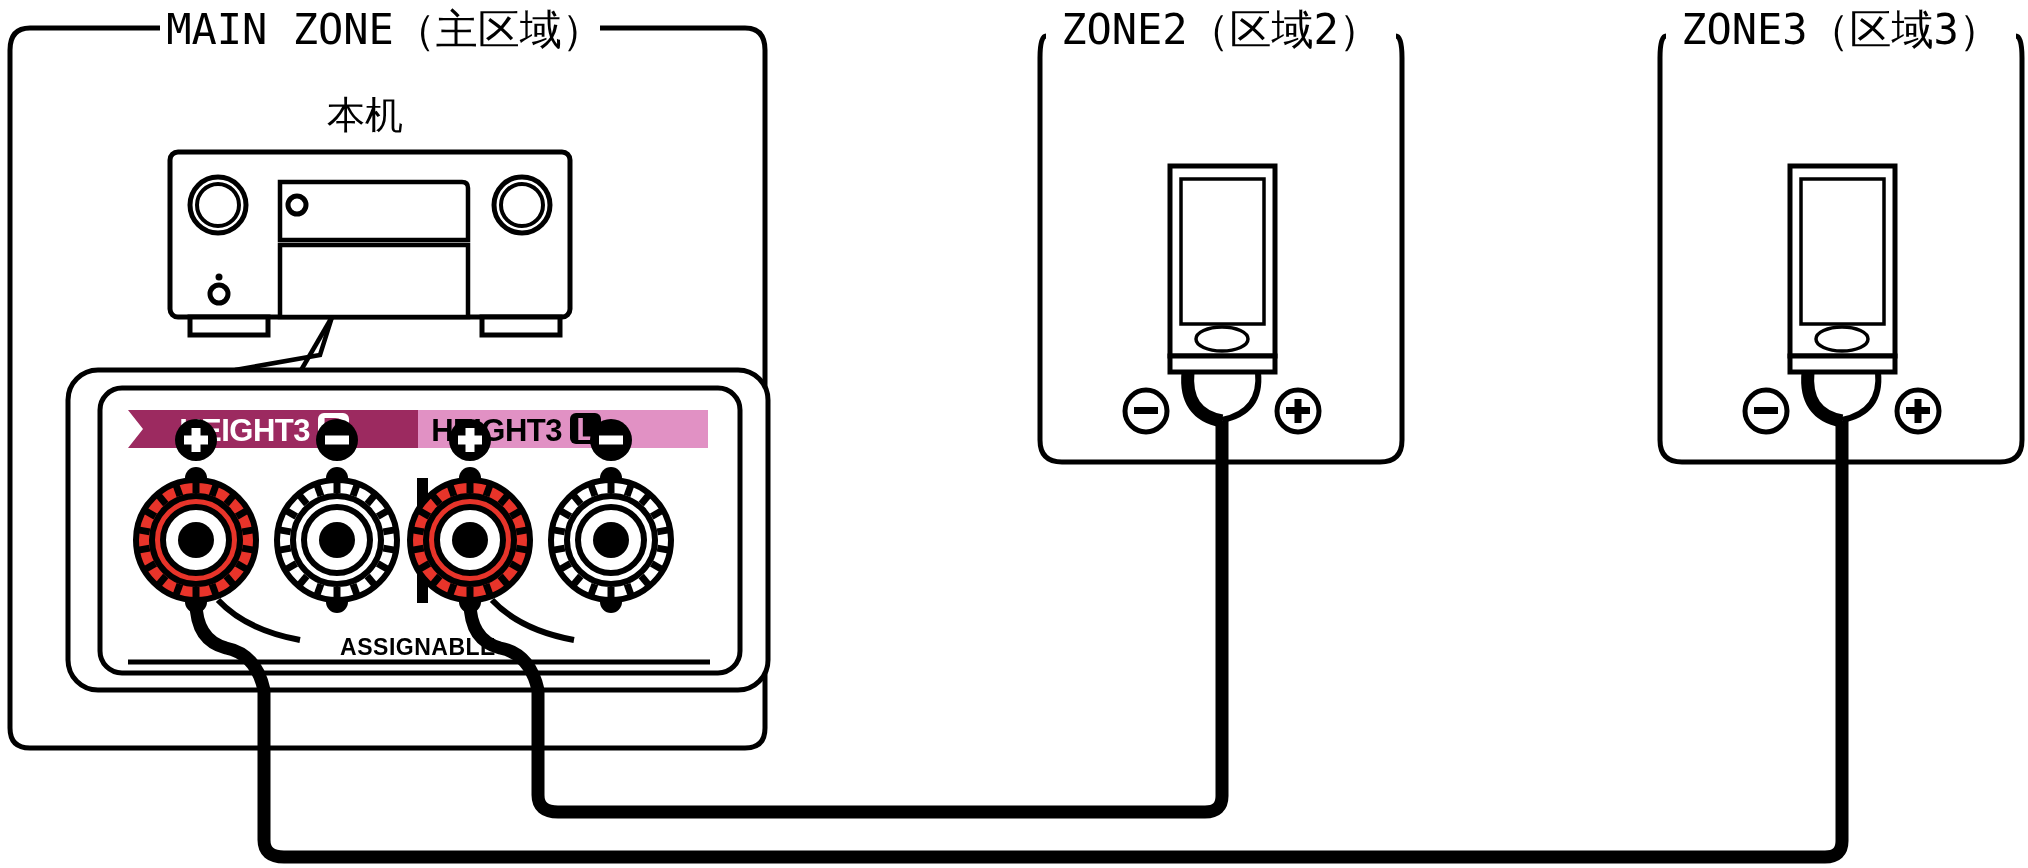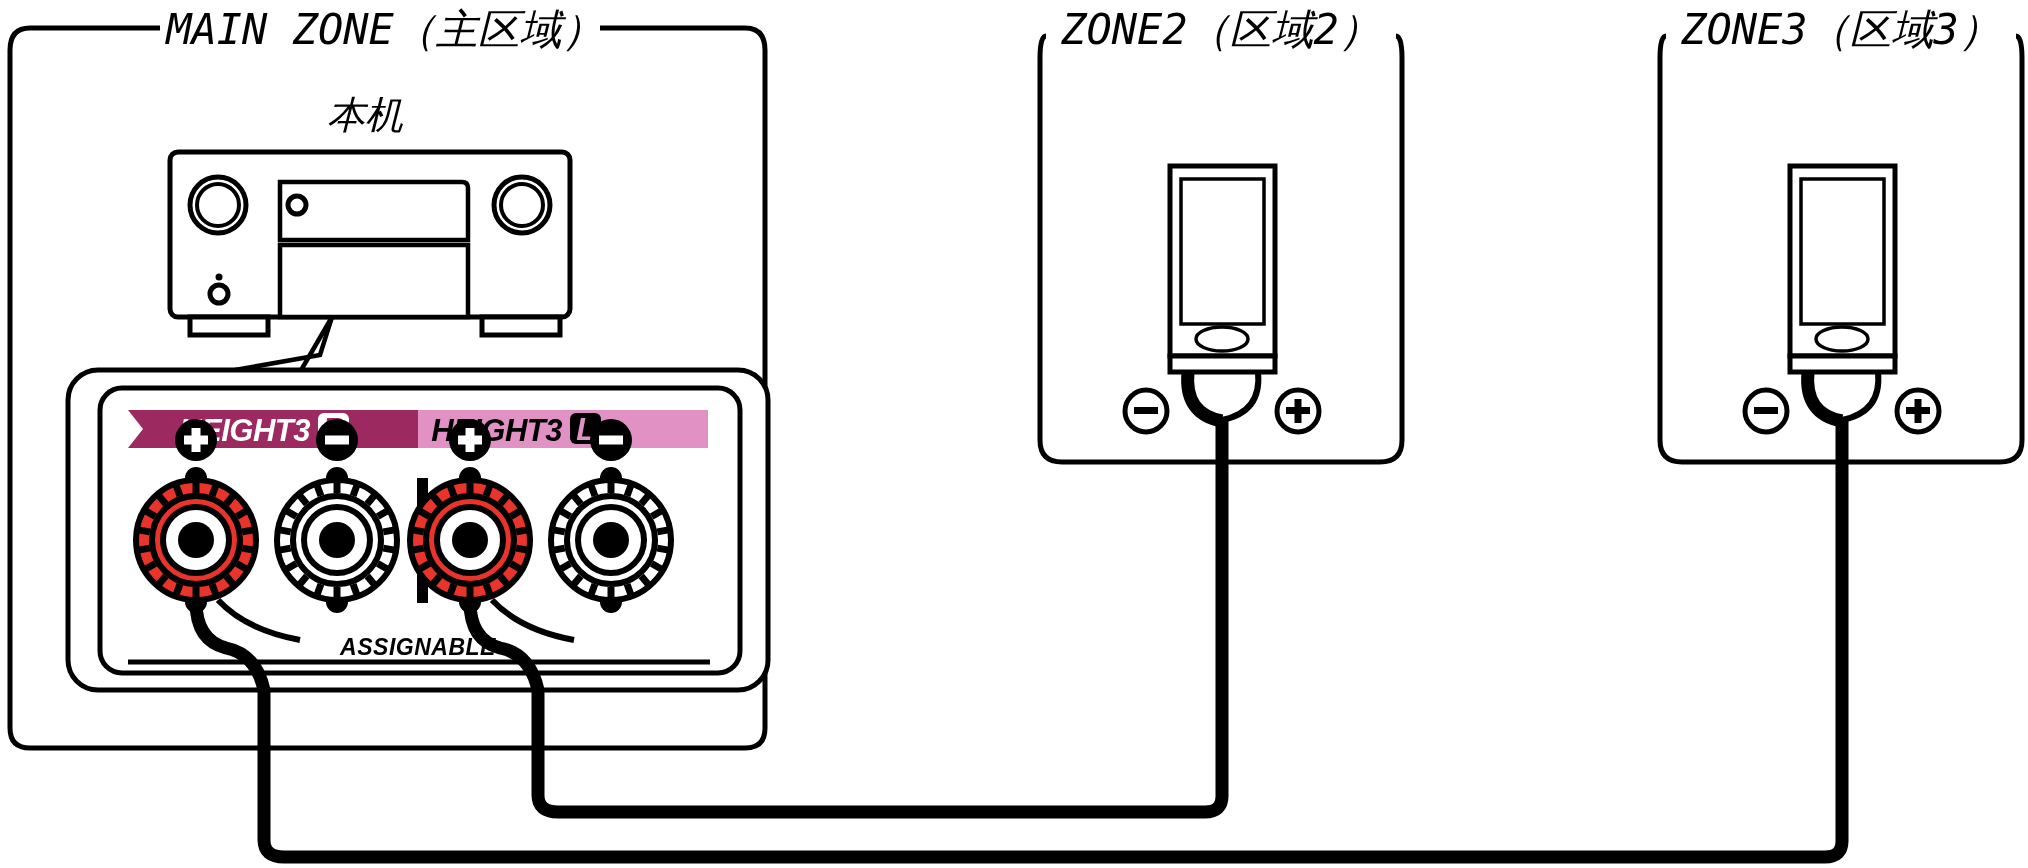--- a/index.html
+++ b/index.html
@@ -1,18 +1,18 @@
 <!DOCTYPE html>
 <html><head>
 <meta charset="utf-8">
 <style>
   html,body{margin:0;padding:0;background:#ffffff;}
   body{width:2028px;height:868px;overflow:hidden;
        font-family:"DejaVu Sans","Liberation Sans",sans-serif;}
-  #stage{position:relative;width:2028px;height:868px;background:#f0abfc;font-style:italic;}
+  #stage{position:relative;width:2028px;height:868px;background:#f0abfc;}
   svg{display:block;}
   .zone-title{font-family:"DejaVu Sans Mono","Liberation Mono",monospace;
               font-size:42px;fill:#000;letter-spacing:0px;}
   .unit-label{font-family:"DejaVu Sans","Liberation Sans",sans-serif;
               font-size:38px;fill:#000;}
   .band-text{font-family:"Liberation Sans","DejaVu Sans",sans-serif;
              font-size:31px;font-weight:bold;letter-spacing:-0.5px;}
   .assignable{font-family:"Liberation Sans","DejaVu Sans",sans-serif;
               font-size:23px;font-weight:bold;fill:#000;letter-spacing:0.5px;}
 </style>

